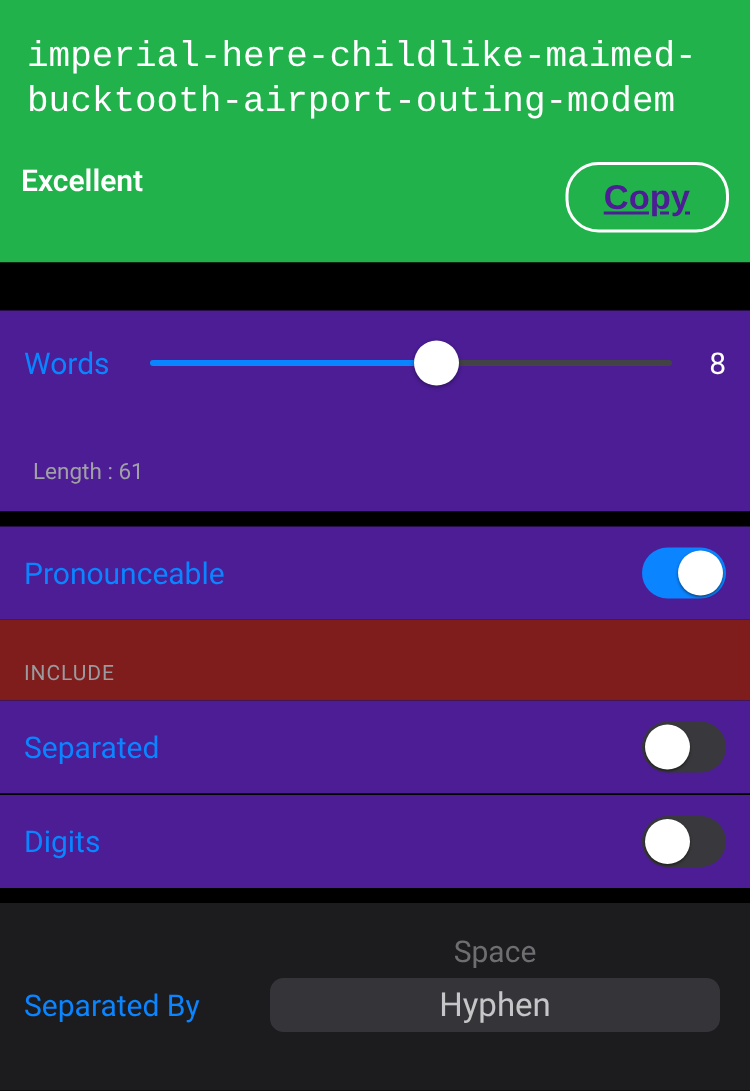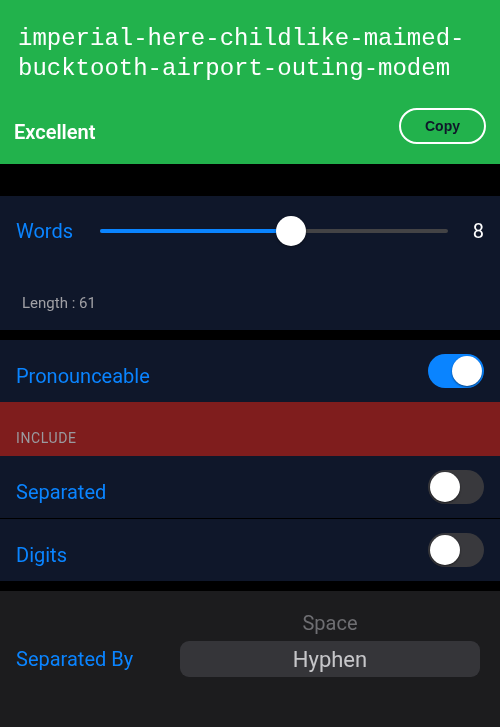--- a/index.html
+++ b/index.html
@@ -20,47 +20,48 @@
   .password-box {
     padding: 24px 32px 18px 18px;
     font-family: "Courier New", Courier, monospace;
     font-size: 24px;
     line-height: 1.25;
     color: #fff;
     word-break: break-all;
   }
   .header-bar {
     display: flex;
-    align-items: flex-end;
+    align-items: flex-start;
     justify-content: space-between;
     padding: 6px 14px 10px 14px;
   }
   .strength {
     font-size: 20px;
     font-weight: 600;
     color: #fff;
   }
   .copy-btn {
     border: 2px solid #fff;
-    color: #0f172a;
+    color: #4c1d95;
     background: transparent;
     border-radius: 22px;
     padding: 8px 24px;
-    font-size: 14px;
+    font-size: 23px;
     font-weight: 600;
     cursor: pointer;
+    text-decoration: underline;
   }
 
   
   .gap { height: 32px; background:#000; }
   .gap-sm { height: 10px; background:#000; }
-  .panel { background:#0f172a; }
+  .panel { background:#4c1d95; }
   .row {
     display:flex;
-    align-items:flex-end;
+    align-items:center;
     justify-content:space-between;
     padding: 14px 16px;
   }
   .label-blue {
     color:#0a84ff;
     font-size:20px;
   }
 
   
   .slider-row { padding: 20px 16px 8px 16px; display:flex; align-items:center; gap:16px; }

